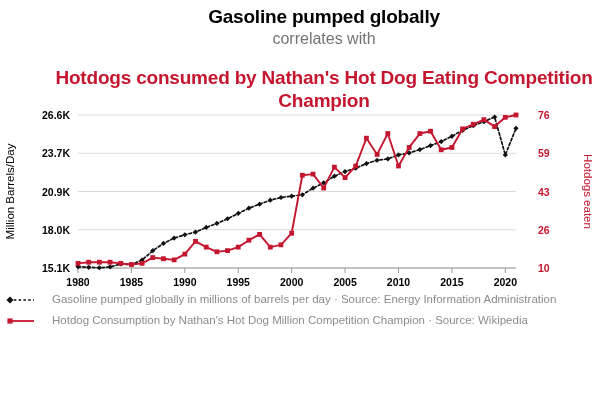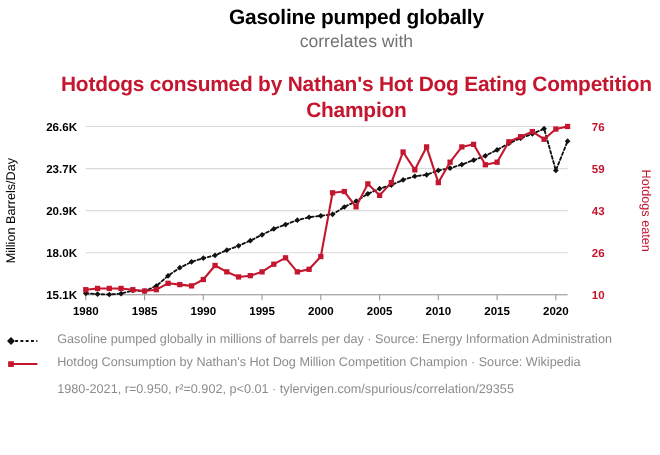--- a/index.html
+++ b/index.html
@@ -98,21 +98,21 @@
   }
   .axisline {
     stroke: #9a9a9a;
     stroke-width: 1;
   }
 
   
   .footer {
     position: absolute;
     left: 0;
-    top: 302px;
+    top: 292px;
     width: 600px;
     padding-left: 6px;
     box-sizing: border-box;
   }
   .legend-row {
     display: flex;
     align-items: flex-start;
     margin-bottom: 6px;
   }
   .legend-key {
@@ -301,16 +301,15 @@
     <div class="legend-row">
       <div class="legend-key">
         <svg width="46" height="14" viewBox="0 0 46 14">
           <line x1="3" y1="7" x2="28" y2="7" stroke="#C4162F" stroke-width="1.8"></line>
           <rect x="1.4" y="4.4" width="5.2" height="5.2" fill="#C4162F"></rect>
         </svg>
       </div>
       <div class="legend-text">Hotdog Consumption by Nathan's Hot Dog Million Competition Champion · Source: Wikipedia</div>
     </div>
 
-    <div class="footnote">1980-2021, r=0.950, r²=0.902, p&lt;0.01 · tylervigen.com/spurious/correlation/29355</div>
   </div>
 
 </div>
 
 </body></html>

